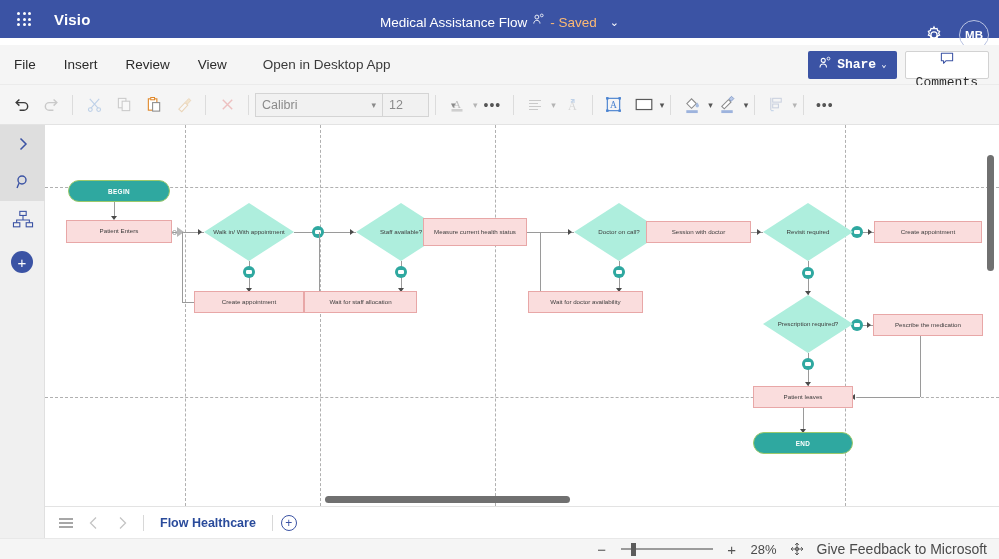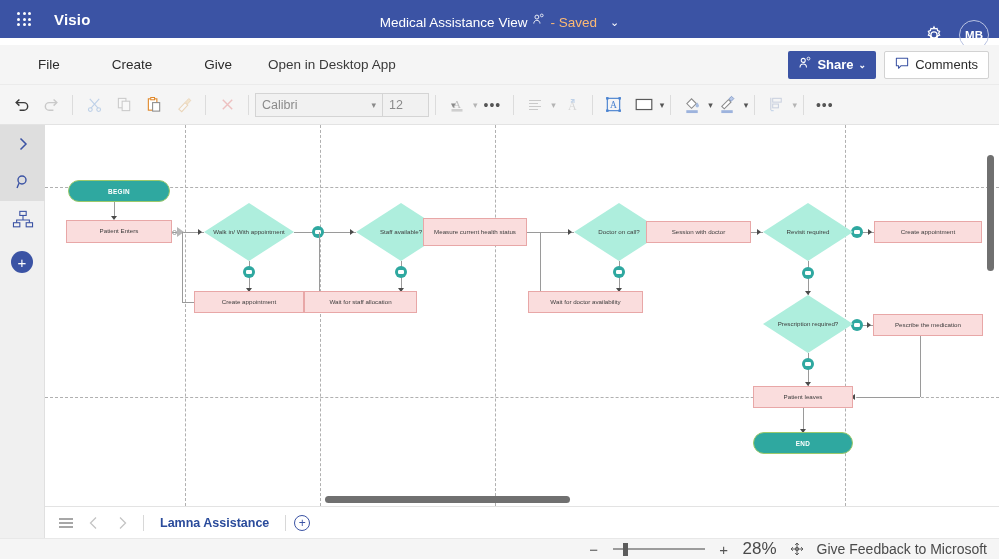--- a/index.html
+++ b/index.html
@@ -37,38 +37,38 @@
   }
 
   
   .ribbon {
     position: absolute; top: 45px; left: 0; width: 999px; height: 40px;
     background: #f5f5f5; display: flex; align-items: center;
     border-bottom: 1px solid #ebebeb;
   }
   .rtab {
     font-size: 13.5px; color: #2b2b2b; padding: 0 14px; height: 40px;
-    display: flex; align-items: center; cursor: pointer; position: relative; margin-left: 24px;
+    display: flex; align-items: center; cursor: pointer; position: relative;
   }
   .rtab.active { font-weight: bold; color: #1f1f1f; }
   .rtab.active:after {
     content: ""; position: absolute; left: 14px; right: 14px; bottom: 6px;
     height: 2px; background: #3b53a4;
   }
   .desktop-link { font-size: 13.5px; color: #3a3a3a; margin-left: 22px; cursor: pointer; }
-  .ribbon-right { position: absolute; right: 10px; display: flex; align-items: center; gap: 8px; }
+  .ribbon-right { position: absolute; right: 10px; display: flex; align-items: center; gap: 8px; font-family: Liberation Mono, monospace; }
   .share-btn {
     background: #3b53a4; color: #fff; font-size: 13px; font-weight: bold;
     height: 28px; border-radius: 2px; padding: 0 10px;
     display: flex; align-items: center; gap: 5px; cursor: pointer; border: none;
   }
   .comments-btn {
     background: #fff; color: #2b2b2b; font-size: 13px;
     height: 28px; border: 1px solid #d2d2d2; border-radius: 2px; padding: 0 10px;
-    display: flex; align-items: center; gap: 6px; cursor: pointer;
+    display: flex; align-items: center; gap: 6px; cursor: pointer; flex-direction: column;
   }
 
   
   .toolbar {
     position: absolute; top: 85px; left: 0; width: 999px; height: 40px;
     background: #f5f5f5; display: flex; align-items: center; padding: 0 6px;
     border-bottom: 1px solid #e3e3e3;
   }
   .tbtn {
     width: 30px; height: 30px; display: flex; align-items: center; justify-content: center;
@@ -173,21 +173,21 @@
   
   .statusbar {
     position: absolute; top: 538px; left: 0; width: 999px; height: 21px;
     background: #f5f5f5; display: flex; align-items: center; justify-content: flex-end;
     gap: 12px; padding-right: 12px; border-top: 1px solid #e8e8e8;
   }
   .zbtn { font-size: 15px; color: #555; cursor: pointer; width: 14px; text-align: center; line-height: 1; }
   .zslider { position: relative; width: 92px; height: 14px; cursor: pointer; }
   .zslider .track { position: absolute; top: 6px; left: 0; width: 92px; height: 2px; background: #9b9b9b; }
   .zslider .thumb { position: absolute; top: 1px; left: 10px; width: 5px; height: 13px; background: #5c5c5c; }
-  .zval { font-size: 17px; color: #4a4a4a; min-width: 26px; }
+  .zval { font-size: 13px; color: #4a4a4a; min-width: 26px; }
   .fit { width: 16px; height: 16px; cursor: pointer; }
   .feedback { font-size: 14px; color: #4a4a4a; cursor: pointer; }
 </style>
 </head>
 <body>
 
 <div id="app">
 
   <div class="titlebar">
     <div class="waffle">
@@ -199,21 +199,21 @@
           <i></i>
           <i></i>
           <i></i>
           <i></i>
           <i></i>
         </div>
     </div>
     <div class="app-name">Visio</div>
 
     <div class="title-center">
-      <span class="doc-title">Medical Assistance View</span>
+      <span class="doc-title">Medical Assistance Flow</span>
       <span class="person-sup">
         <svg width="13" height="13" viewBox="0 0 16 16">
             <circle cx="6" cy="5" r="2.4" fill="none" stroke="#fff" stroke-width="1.1"></circle>
             <path d="M2.2 13c0-2.4 1.7-4 3.8-4s3.8 1.6 3.8 4" fill="none" stroke="#fff" stroke-width="1.1"></path>
             <circle cx="12" cy="3" r="1.7" fill="none" stroke="#fff" stroke-width="1"></circle>
           </svg>
       </span>
       <span class="saved-text">- Saved</span>
       <span class="title-chev">⌄</span>
     </div>
@@ -223,22 +223,23 @@
         <svg width="22" height="22" viewBox="0 0 24 24">
             <path fill="none" stroke="#fff" stroke-width="1.4" d="M12 8.6a3.4 3.4 0 100 6.8 3.4 3.4 0 000-6.8zM12 3.2l1 2.1 2.3-.5.6 2.3 2.2.9-1 2.1 1 2.1-2.2.9-.6 2.3-2.3-.5-1 2.1-1-2.1-2.3.5-.6-2.3-2.2-.9 1-2.1-1-2.1 2.2-.9.6-2.3 2.3.5z"></path>
           </svg>
       </span>
       <div class="avatar">MB</div>
     </div>
   </div>
 
   <div class="ribbon">
     <div class="rtab">File</div>
-    <div class="rtab">Create</div>
-    <div class="rtab">Give</div>
+    <div class="rtab">Insert</div>
+    <div class="rtab">Review</div>
+    <div class="rtab">View</div>
     <div class="desktop-link">Open in Desktop App</div>
 
     <div class="ribbon-right">
       <div class="share-btn">
         <span>
           <svg width="14" height="14" viewBox="0 0 16 16">
               <circle cx="6" cy="5" r="2.3" fill="none" stroke="#fff" stroke-width="1.2"></circle>
               <path d="M2.3 13c0-2.3 1.7-3.9 3.7-3.9s3.7 1.6 3.7 3.9" fill="none" stroke="#fff" stroke-width="1.2"></path>
               <circle cx="12" cy="3" r="1.6" fill="none" stroke="#fff" stroke-width="1"></circle>
             </svg>
@@ -600,21 +601,21 @@
       <svg width="12" height="14" viewBox="0 0 12 14">
           <path d="M8 1.5L2.5 7l5.5 5.5" fill="none" stroke="#c4c4c4" stroke-width="1.3"></path>
         </svg>
     </div>
     <div class="pb-icon dis">
       <svg width="12" height="14" viewBox="0 0 12 14">
           <path d="M4 1.5L9.5 7 4 12.5" fill="none" stroke="#c4c4c4" stroke-width="1.3"></path>
         </svg>
     </div>
     <div class="pb-sep"></div>
-    <div class="page-tab">Lamna Assistance</div>
+    <div class="page-tab">Flow Healthcare</div>
     <div class="pb-sep"></div>
     <div class="page-add">+</div>
   </div>
 
   <div class="statusbar">
     <span class="zbtn">−</span>
     <div class="zslider">
       <div class="track"></div>
       <div class="thumb"></div>
     </div>

